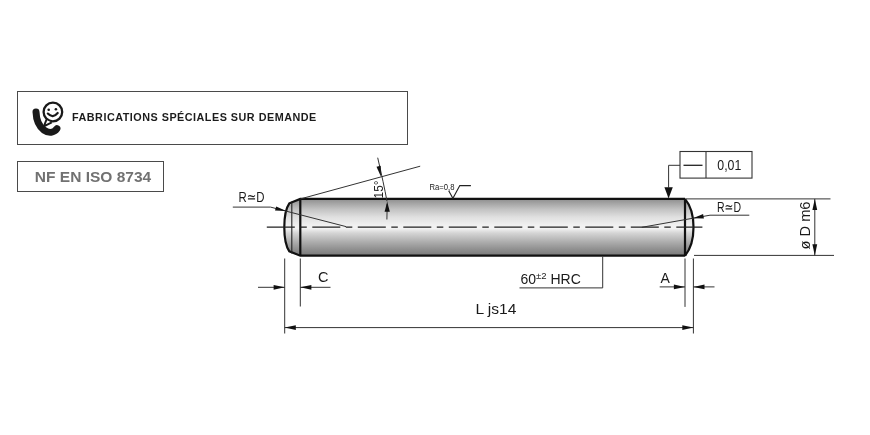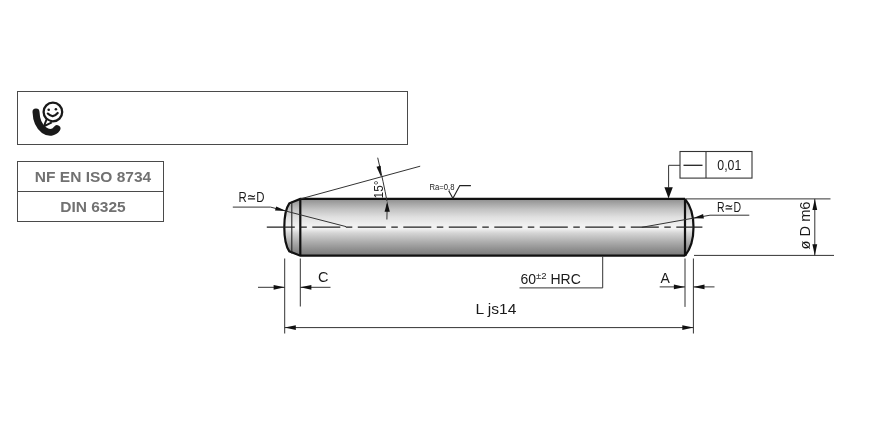--- a/index.html
+++ b/index.html
@@ -95,26 +95,26 @@
 <text x="429.5" y="190.3" font-size="9.5" textLength="25" lengthAdjust="spacingAndGlyphs">Ra=0,8</text>
 <text x="717.3" y="169.6" font-size="15.5" textLength="24" lengthAdjust="spacingAndGlyphs">0,01</text>
 <text transform="translate(809.5,249.5) rotate(-90)" x="0" y="0" font-size="15" textLength="48" lengthAdjust="spacingAndGlyphs">ø D  m6</text>
 <text x="318" y="282" font-size="14.5">C</text>
 <text x="660.5" y="283" font-size="14">A</text>
 <text x="475.4" y="313.5" font-size="14" textLength="41" lengthAdjust="spacingAndGlyphs">L  js14</text>
 <text x="520.5" y="283.5" font-size="14">60<tspan font-size="9.5" dy="-4.2">±2</tspan><tspan font-size="14" dy="4.2"> HRC</tspan></text>
 </g>
 </svg>
 <div class="topbox">
+ <div class="tb-l1">FABRICATIONS SPÉCIALES SUR DEMANDE</div>
 </div>
 <svg width="46" height="48" viewBox="27 93 46 48" style="position:absolute;left:27px;top:93px;" xmlns="http://www.w3.org/2000/svg">
   <path d="M36,111.9 C36.3,120.4 38.7,126.2 44,130.1 C48.8,133.5 54,132.7 56.9,128.7" fill="none" stroke="#1a1a1a" stroke-width="7" stroke-linecap="round"></path>
   <circle cx="52.9" cy="112" r="11" fill="none" stroke="#ffffff" stroke-width="3.4"></circle>
   <circle cx="52.9" cy="112" r="9.3" fill="#fff" stroke="#1a1a1a" stroke-width="2.3"></circle>
   <path d="M46.4,119.9 L43.8,126.4 L51.8,122.4" fill="#fff" stroke="#1a1a1a" stroke-width="1.9" stroke-linejoin="round"></path>
   <circle cx="48.7" cy="109.8" r="1.3" fill="#1a1a1a"></circle>
   <circle cx="55.9" cy="109.3" r="1.3" fill="#1a1a1a"></circle>
   <path d="M47.8,113.6 Q52.8,118.8 57.7,113.0" fill="none" stroke="#1a1a1a" stroke-width="2.2" stroke-linecap="round"></path>
 </svg>
 <div class="stdbox">
  <div class="stdrow">NF EN ISO 8734</div>
- <div class="stdrow">DIN 6325</div>
 </div>
 
 </body></html>

